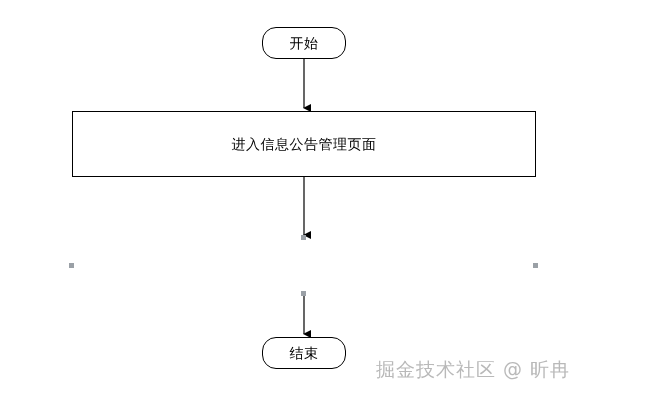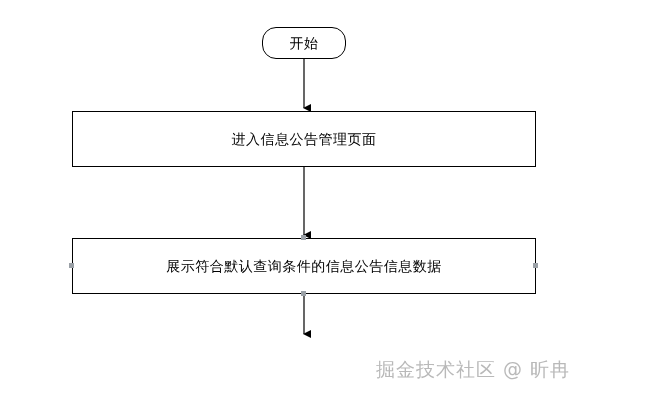--- a/index.html
+++ b/index.html
@@ -45,21 +45,21 @@
   #start-node {
     left: 262px;
     top: 27px;
     width: 84px;
     height: 32px;
   }
   #process-1-node {
     left: 72px;
     top: 111px;
     width: 464px;
-    height: 56px;
+    height: 66px;
   }
   #process-2-node {
     left: 72px;
     top: 238px;
     width: 464px;
     height: 56px;
   }
   #end-node {
     left: 262px;
     top: 337px;
@@ -110,24 +110,24 @@
   </svg>
 
   <div class="node terminator" id="start-node">
     <span>开始</span>
   </div>
 
   <div class="node process" id="process-1-node">
     <span>进入信息公告管理页面</span>
   </div>
 
-  <div class="node process" id="process-2-node">
-    <span>展示符合默认查询条件的信息公告信息数据</span>
+
+  <div class="node terminator" id="end-node">
+    <span>结束</span>
   </div>
-
 
   <div class="handle" style="left:69px; top:263px;"></div>
   <div class="handle" style="left:301px; top:235px;"></div>
   <div class="handle" style="left:533px; top:263px;"></div>
   <div class="handle" style="left:301px; top:291px;"></div>
 
   <div class="watermark">掘金技术社区 @ 昕冉</div>
 
 </div>
 

